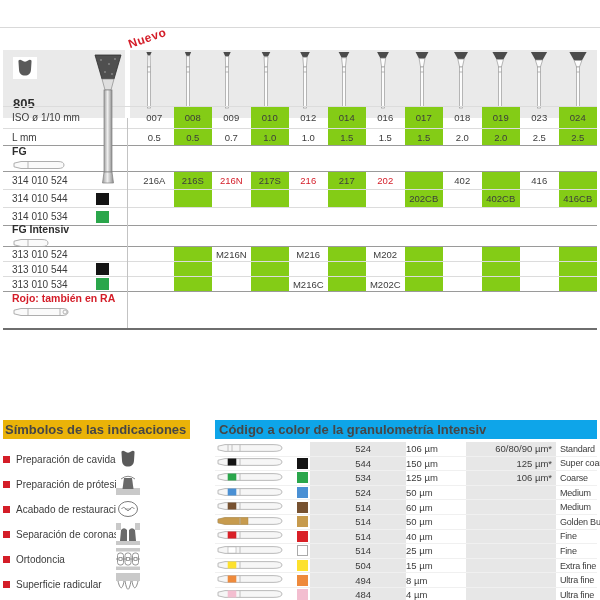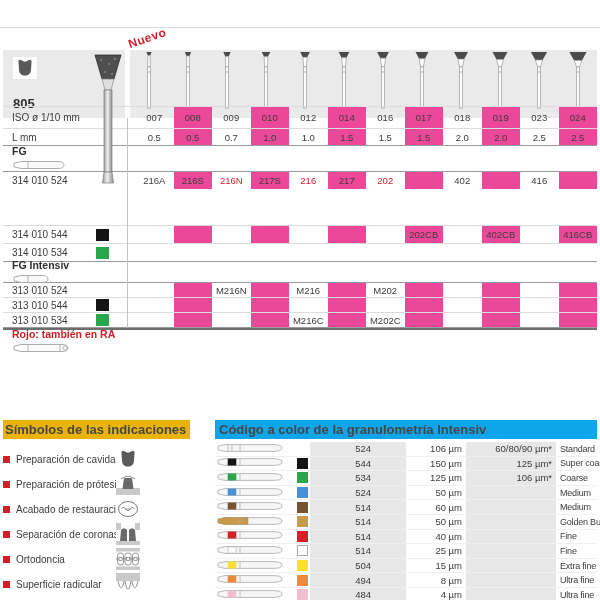--- a/index.html
+++ b/index.html
@@ -22,21 +22,21 @@
   .vline{position:absolute;left:124px;top:68px;width:1px;height:212px;background:#c3c3c3;}
 
   .rows{position:absolute;left:0;top:56px;width:594px;}
   .t-row{display:flex;width:594px;border-top:1px solid #dcdcdc;box-sizing:border-box;align-items:center;}
   .t-row.strong{border-top:1px solid #9a9a9a;}
   .t-row .lbl{width:132px;padding-left:9px;box-sizing:border-box;font-size:10px;
               display:flex;align-items:center;gap:6px;}
   .t-row .cells{flex:1;display:flex;height:100%;}
   .t-row .cell{flex:1;display:flex;align-items:center;justify-content:center;
                font-size:9.5px;height:100%;}
-  .t-row .cell.stripe{background:#ec4899;}
+  .t-row .cell.stripe{background:#84cc16;}
   .t-row .cell.red{color:#d41d28;}
   .sec-lbl{font-size:10.5px;font-weight:bold;color:#2e2e2e;}
   .sec-cellbg{flex:1;}
   .code-sw{width:13px;height:12px;display:inline-block;margin-left:22px;}
   .catalog-bottom{position:absolute;left:0;top:278px;width:594px;height:2px;background:#6e6e6e;}
   .footer-red{font-size:10.5px;font-weight:bold;color:#d41d28;}
   .seclabel-wrap{display:flex;flex-direction:column;justify-content:center;gap:1px;}
 
   
   .symbols{position:absolute;left:3px;top:420px;width:204px;}
@@ -50,21 +50,21 @@
   
   .grit{position:absolute;left:215px;top:420px;width:382px;}
   .panel-title2{font-size:13px;font-weight:bold;color:#464646;background:#0ea5e9;
                 padding:2px 4px;margin-bottom:3px;}
   .grit-row{display:flex;height:13.6px;align-items:center;border-bottom:1px solid #f0f0f0;}
   .g-shank{width:78px;flex:none;}
   .g-sw{width:11px;height:11px;flex:none;margin-left:4px;box-sizing:border-box;}
   .g-code{width:96px;flex:none;background:#e7e7e7;text-align:right;font-size:9.5px;
           padding-right:35px;box-sizing:border-box;align-self:stretch;display:flex;
           align-items:center;justify-content:flex-end;margin-left:2px;}
-  .g-grain{width:60px;flex:none;text-align:right;font-size:9.5px;padding-right:4px;box-sizing:border-box;}
+  .g-grain{width:60px;flex:none;text-align:left;font-size:9.5px;padding-right:4px;box-sizing:border-box;}
   .g-note{width:90px;flex:none;background:#e7e7e7;text-align:right;font-size:9.5px;
           padding-right:4px;box-sizing:border-box;align-self:stretch;display:flex;
           align-items:center;justify-content:flex-end;}
   .g-name{flex:1;font-size:9px;padding-left:4px;letter-spacing:-.2px;white-space:nowrap;}
 </style>
 </head>
 <body>
 
 <div class="page">
   <div class="top-rule"></div>
@@ -256,21 +256,21 @@
             <div class="cell red">216</div>
             <div class="cell stripe">217</div>
             <div class="cell red">202</div>
             <div class="cell stripe"></div>
             <div class="cell">402</div>
             <div class="cell stripe"></div>
             <div class="cell">416</div>
             <div class="cell stripe"></div>
           </div>
         </div>
-        <div class="t-row" style="height: 18px; margin-top: 36px;">
+        <div class="t-row" style="height: 18px;">
           <div class="lbl">
             <span>314 010 544</span>
             <span class="code-sw" style="background:#141414"></span>
           </div>
           <div class="cells">
             <div class="cell"></div>
             <div class="cell stripe"></div>
             <div class="cell"></div>
             <div class="cell stripe"></div>
             <div class="cell"></div>

